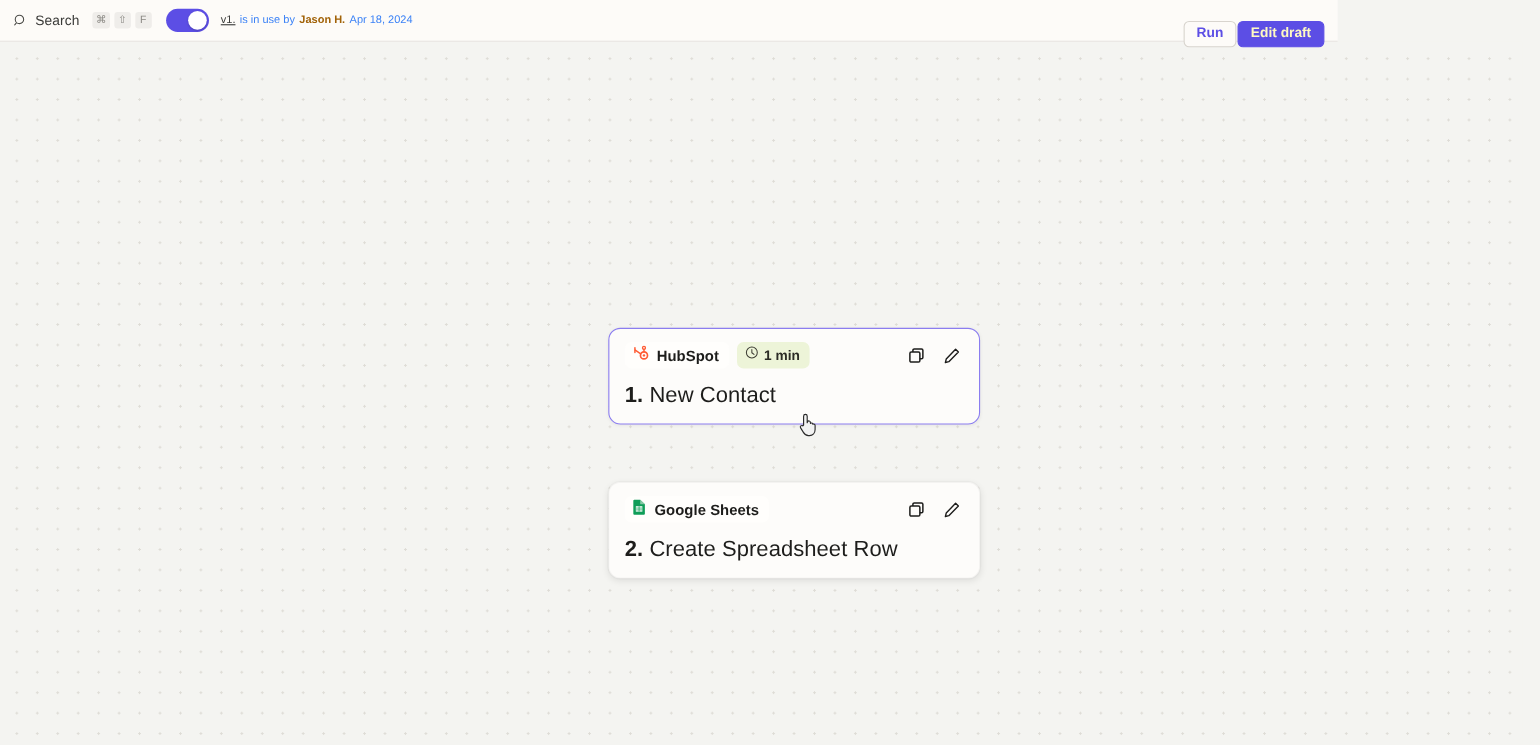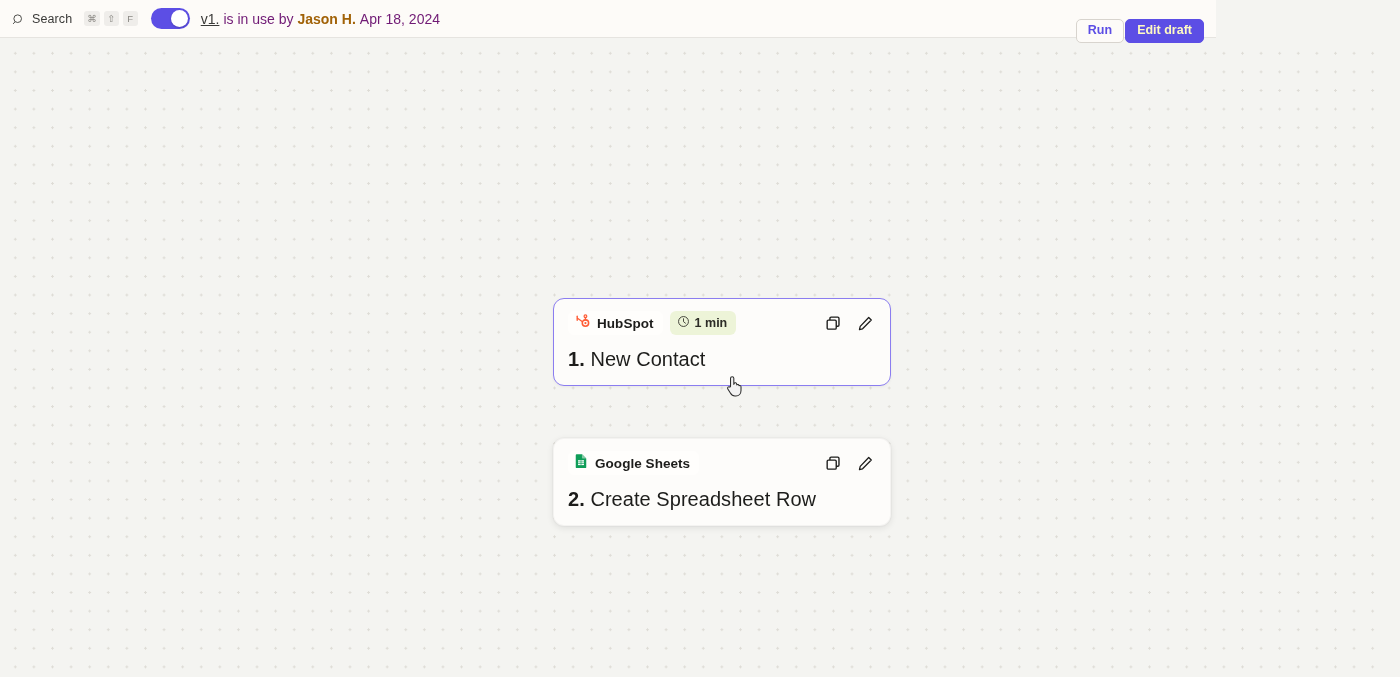--- a/index.html
+++ b/index.html
@@ -57,31 +57,31 @@
   }
   .toggle-knob {
     position:absolute; top:2px; right:2px;
     width:17px; height:17px;
     background:#fff; border-radius:50%;
     box-shadow:0 1px 2px rgba(0,0,0,.2);
   }
 
   .version-text {
     margin-left:11px;
-    font-size:14px; color:#3a3a38;
+    font-size:10px; color:#3a3a38;
     white-space:nowrap;
     display:flex; align-items:baseline; gap:4px;
   }
   .version-link {
     text-decoration:underline;
     color:#3a3a38;
     cursor:pointer;
   }
   .version-bold { font-weight:700; color:#a16207; }
-  .version-plain { color:#701a75; }
+  .version-plain { color:#3b82f6; }
 
   .btn {
     height:24px;
     border-radius:5px;
     font-size:12.5px;
     font-weight:700;
     display:flex; align-items:center; justify-content:center;
     cursor:pointer;
     padding:0 11px;
     line-height:1;

